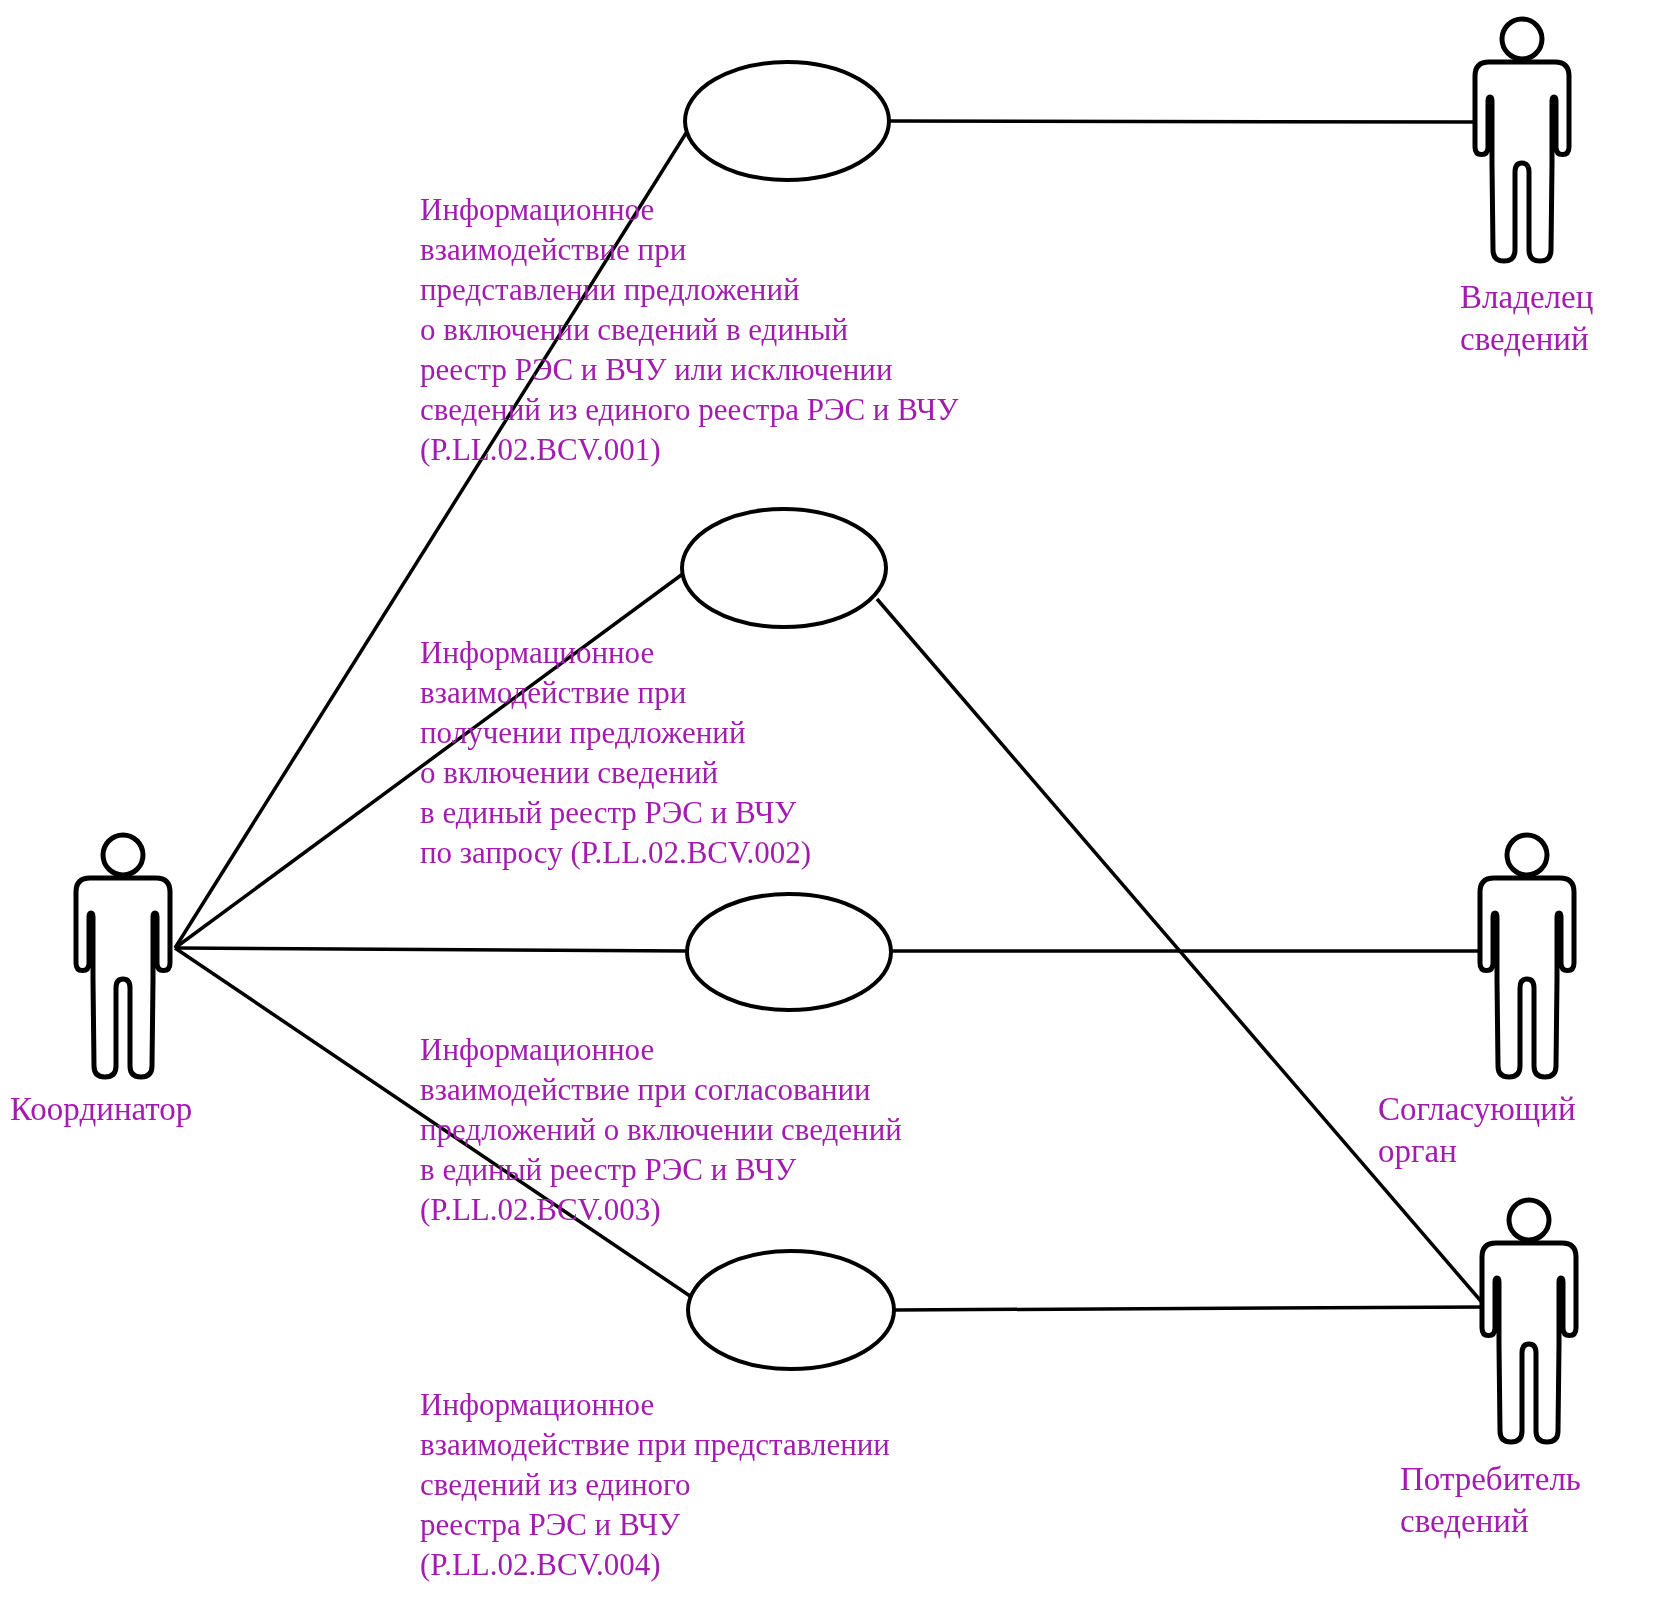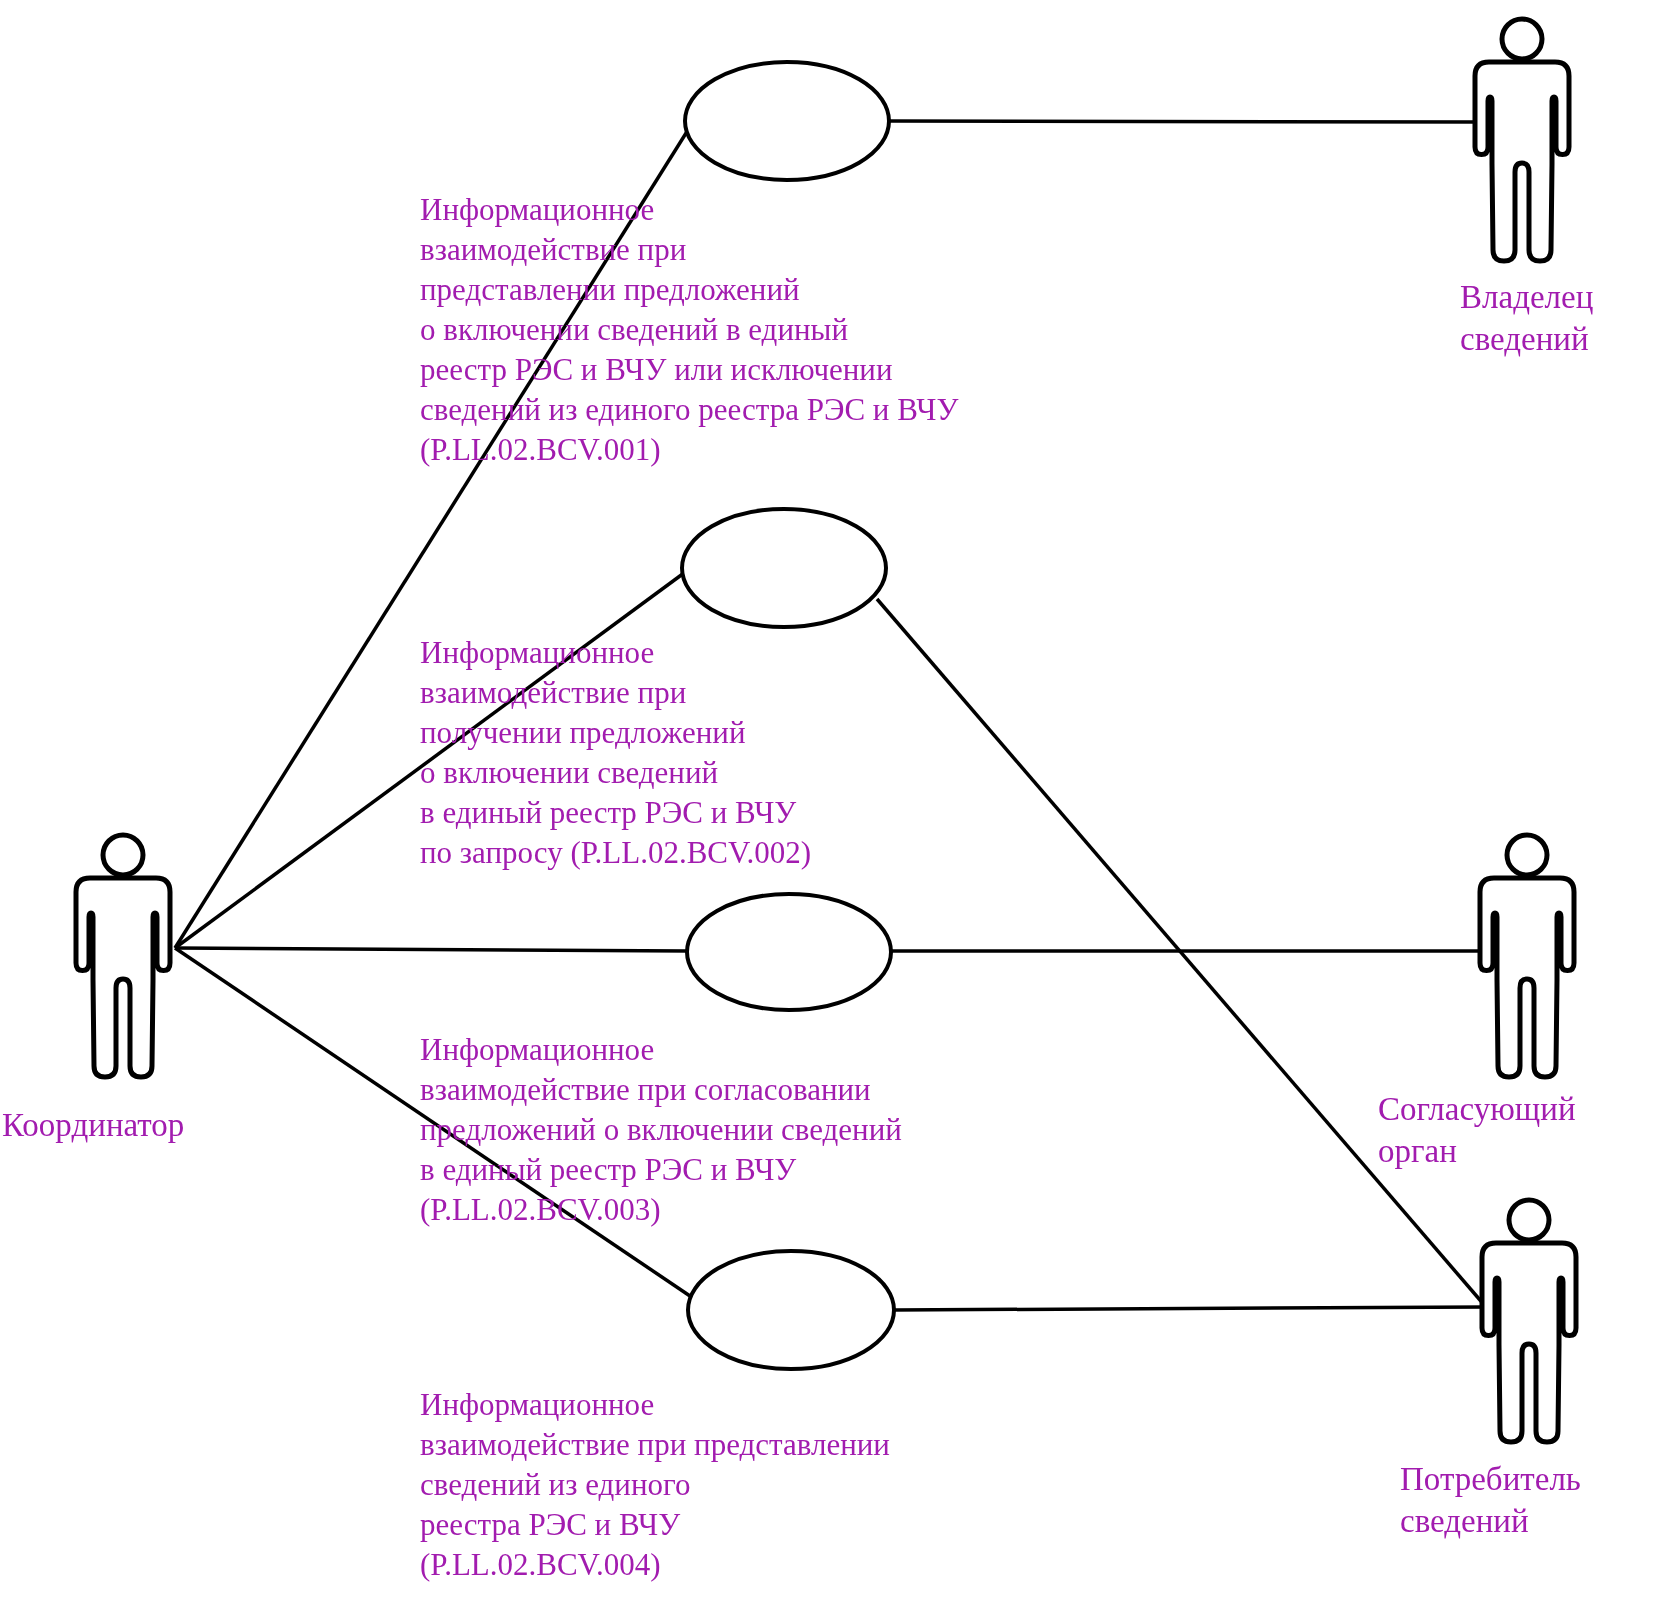--- a/index.html
+++ b/index.html
@@ -32,21 +32,21 @@
     line-height: 40px;
   }
   .actor-label {
     font-size: 33px;
     line-height: 42px;
   }
   .uc1-label { left: 420px; top: 190px;  width: 760px; }
   .uc2-label { left: 420px; top: 633px;  width: 734px; }
   .uc3-label { left: 420px; top: 1030px; width: 760px; }
   .uc4-label { left: 420px; top: 1385px; width: 760px; }
-  .actor1-label { left: 2px;    top: 1088px; width: 240px; margin-top: 16px; }
+  .actor1-label { left: 10px;    top: 1088px; width: 240px; }
   .actor2-label { left: 1460px; top: 276px;  width: 260px; }
   .actor3-label { left: 1378px; top: 1088px; width: 300px; }
   .actor4-label { left: 1400px; top: 1458px; width: 260px; }
 </style>
 </head>
 <body>
 
 <div class="diagram">
 
   <svg class="layer" width="1654" height="1608" viewBox="0 0 1654 1608">

